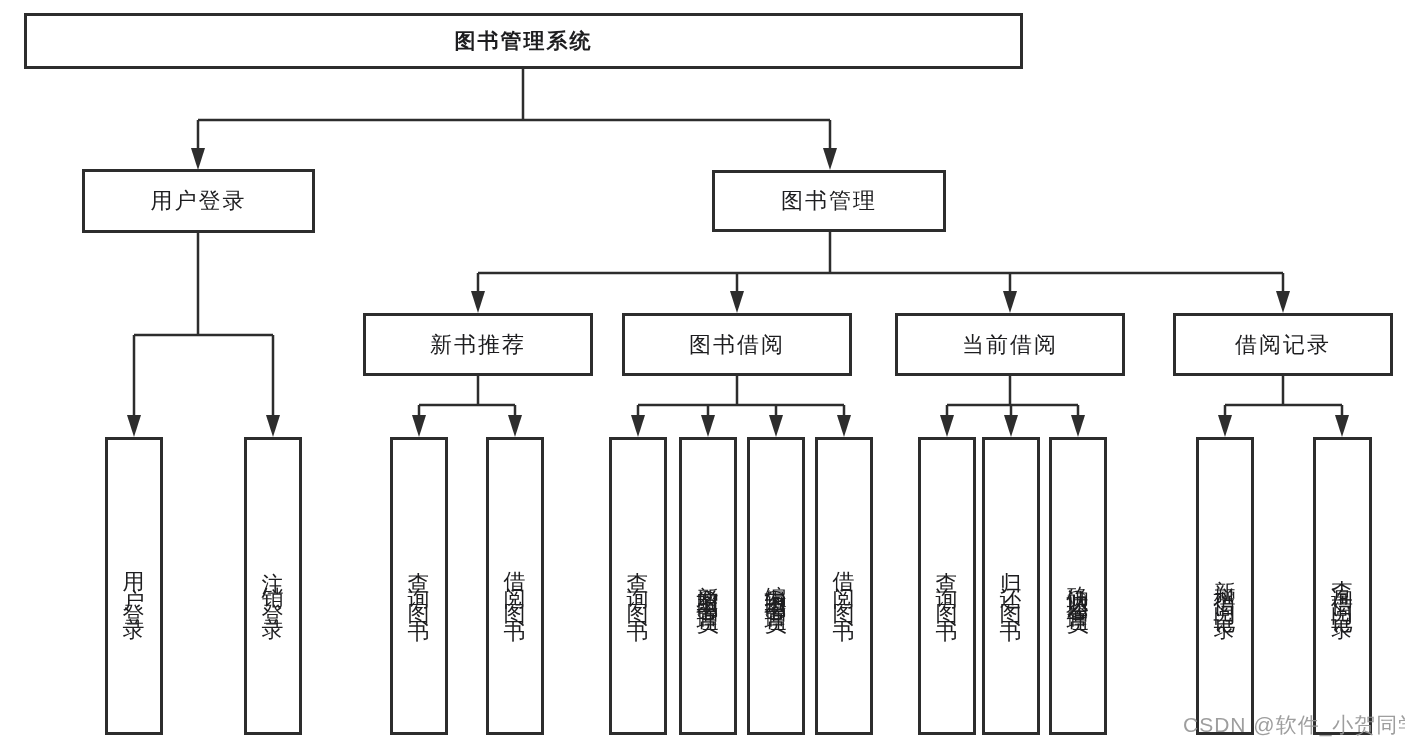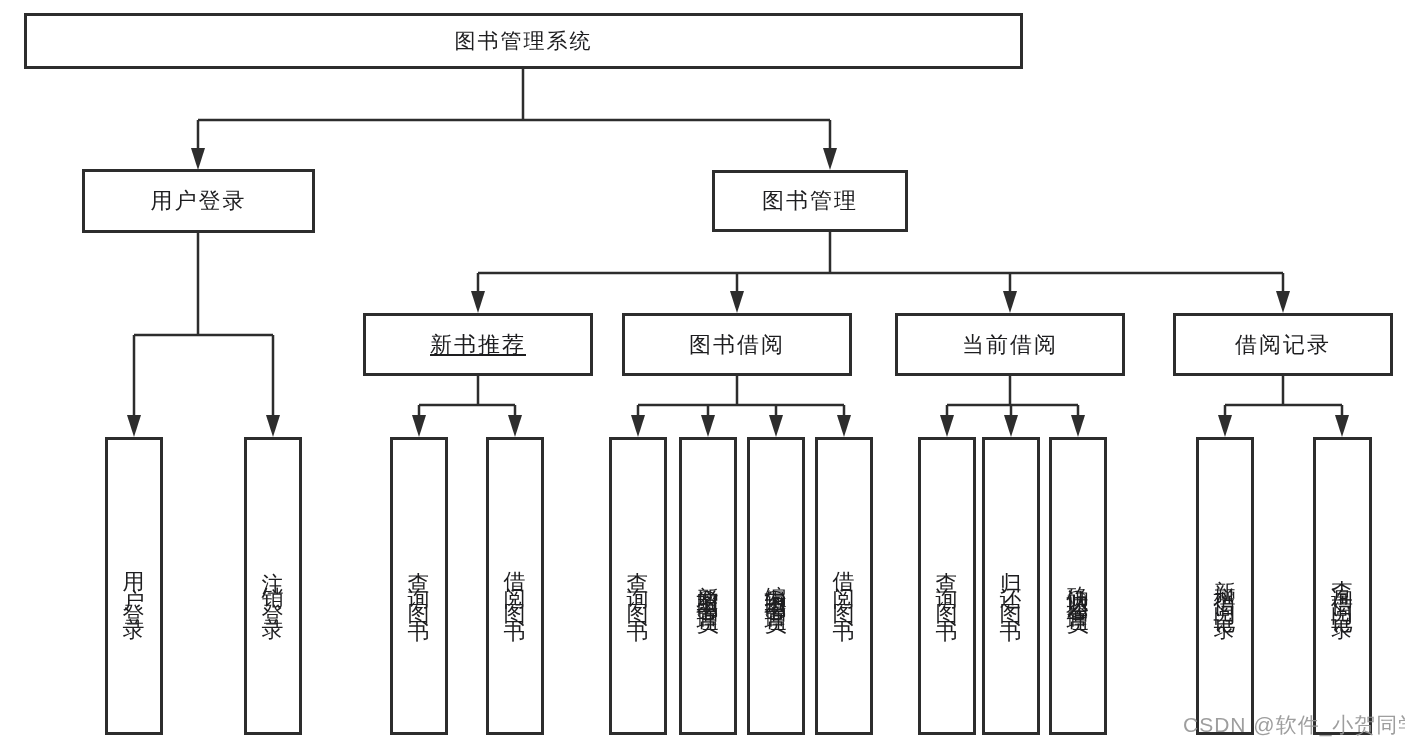--- a/index.html
+++ b/index.html
@@ -39,21 +39,21 @@
     display: flex;
     align-items: center;
     justify-content: center;
     z-index: 2;
   }
   .h-label {
     font-size: 22px;
     letter-spacing: 2px;
     white-space: nowrap;
   }
-  .root-box .h-label { font-size: 21px; }
+  .root-box .h-label { font-size: 21px; font-weight: bold; }
   .v-label {
     writing-mode: vertical-rl;
     font-size: 22px;
     line-height: 1.05;
   }
   .ls-lg { letter-spacing: 16px; }
   .ls-md { letter-spacing: 8px; }
   .ls-sm { letter-spacing: 4px; }
   .watermark {
     position: absolute;
@@ -121,25 +121,25 @@
     </g>
   </svg>
 
   <div class="box root-box" style="left:24px; top:13px; width:999px; height:56px;">
     <span class="h-label">图书管理系统</span>
   </div>
 
   <div class="box" style="left:82px; top:169px; width:233px; height:64px;">
     <span class="h-label">用户登录</span>
   </div>
-  <div class="box" style="left:712px; top:170px; width:196px; height:62px;">
+  <div class="box" style="left:712px; top:170px; width:234px; height:62px;">
     <span class="h-label">图书管理</span>
   </div>
 
-  <div class="box" style="left:363px; top:313px; width:230px; height:63px;text-decoration:underline;">
+  <div class="box" style="left:363px; top:313px; width:230px; height:63px;">
     <span class="h-label">新书推荐</span>
   </div>
   <div class="box" style="left:895px; top:313px; width:230px; height:63px;">
     <span class="h-label">当前借阅</span>
   </div>
   <div class="box" style="left:622px; top:313px; width:230px; height:63px;">
     <span class="h-label">图书借阅</span>
   </div>
   <div class="box" style="left:1173px; top:313px; width:220px; height:63px;">
     <span class="h-label">借阅记录</span>

